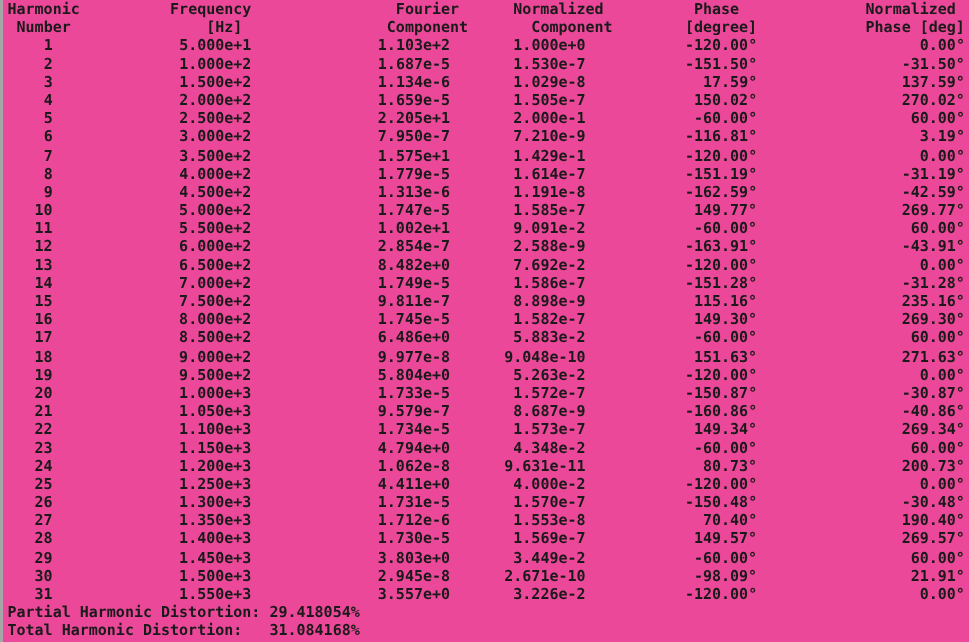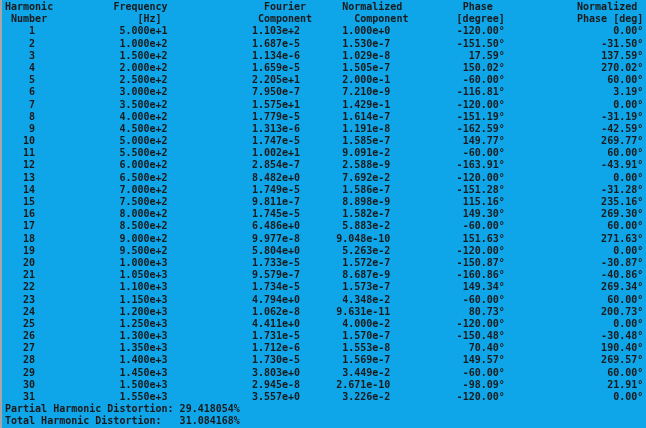--- a/index.html
+++ b/index.html
@@ -5,21 +5,21 @@
 <style>
   html,body{margin:0;padding:0;}
   body{
     width:646px;height:428px;overflow:hidden;background:#ffffff;
     font-family:"DejaVu Sans Mono","Liberation Mono",monospace;
   }
   .log-pane{
     box-sizing:border-box;width:646px;height:428px;
     border-left:2px solid #a6a6a6;
     padding:1px 0 0 3px;
-    background:#0ea5e9;
+    background:#ec4899;
     color:#1a1a1a;
     font:bold 10px/12.2px "DejaVu Sans Mono","Liberation Mono",monospace;
     white-space:pre;
   }
   .line{height:12.2px;white-space:pre;}
 </style>
 </head>
 <body>
 
 <div class="log-pane" id="log-pane"><div class="line"><span>Harmonic</span>          <span>Frequency</span>                <span>Fourier</span>      <span>Normalized</span>          <span>Phase</span>              <span>Normalized</span></div><div class="line"> <span>Number</span>               <span>[Hz]</span>                <span>Component</span>       <span>Component</span>        <span>[degree]</span>            <span>Phase [deg]</span></div><div class="line">    <span>1</span>              <span>5.000e+1</span>              <span>1.103e+2</span>       <span>1.000e+0</span>           <span>-120.00°</span>                  <span>0.00°</span></div><div class="line">    <span>2</span>              <span>1.000e+2</span>              <span>1.687e-5</span>       <span>1.530e-7</span>           <span>-151.50°</span>                <span>-31.50°</span></div><div class="line">    <span>3</span>              <span>1.500e+2</span>              <span>1.134e-6</span>       <span>1.029e-8</span>             <span>17.59°</span>                <span>137.59°</span></div><div class="line">    <span>4</span>              <span>2.000e+2</span>              <span>1.659e-5</span>       <span>1.505e-7</span>            <span>150.02°</span>                <span>270.02°</span></div><div class="line">    <span>5</span>              <span>2.500e+2</span>              <span>2.205e+1</span>       <span>2.000e-1</span>            <span>-60.00°</span>                 <span>60.00°</span></div><div class="line">    <span>6</span>              <span>3.000e+2</span>              <span>7.950e-7</span>       <span>7.210e-9</span>           <span>-116.81°</span>                  <span>3.19°</span></div><div class="line">    <span>7</span>              <span>3.500e+2</span>              <span>1.575e+1</span>       <span>1.429e-1</span>           <span>-120.00°</span>                  <span>0.00°</span></div><div class="line">    <span>8</span>              <span>4.000e+2</span>              <span>1.779e-5</span>       <span>1.614e-7</span>           <span>-151.19°</span>                <span>-31.19°</span></div><div class="line">    <span>9</span>              <span>4.500e+2</span>              <span>1.313e-6</span>       <span>1.191e-8</span>           <span>-162.59°</span>                <span>-42.59°</span></div><div class="line">   <span>10</span>              <span>5.000e+2</span>              <span>1.747e-5</span>       <span>1.585e-7</span>            <span>149.77°</span>                <span>269.77°</span></div><div class="line">   <span>11</span>              <span>5.500e+2</span>              <span>1.002e+1</span>       <span>9.091e-2</span>            <span>-60.00°</span>                 <span>60.00°</span></div><div class="line">   <span>12</span>              <span>6.000e+2</span>              <span>2.854e-7</span>       <span>2.588e-9</span>           <span>-163.91°</span>                <span>-43.91°</span></div><div class="line">   <span>13</span>              <span>6.500e+2</span>              <span>8.482e+0</span>       <span>7.692e-2</span>           <span>-120.00°</span>                  <span>0.00°</span></div><div class="line">   <span>14</span>              <span>7.000e+2</span>              <span>1.749e-5</span>       <span>1.586e-7</span>           <span>-151.28°</span>                <span>-31.28°</span></div><div class="line">   <span>15</span>              <span>7.500e+2</span>              <span>9.811e-7</span>       <span>8.898e-9</span>            <span>115.16°</span>                <span>235.16°</span></div><div class="line">   <span>16</span>              <span>8.000e+2</span>              <span>1.745e-5</span>       <span>1.582e-7</span>            <span>149.30°</span>                <span>269.30°</span></div><div class="line">   <span>17</span>              <span>8.500e+2</span>              <span>6.486e+0</span>       <span>5.883e-2</span>            <span>-60.00°</span>                 <span>60.00°</span></div><div class="line">   <span>18</span>              <span>9.000e+2</span>              <span>9.977e-8</span>      <span>9.048e-10</span>            <span>151.63°</span>                <span>271.63°</span></div><div class="line">   <span>19</span>              <span>9.500e+2</span>              <span>5.804e+0</span>       <span>5.263e-2</span>           <span>-120.00°</span>                  <span>0.00°</span></div><div class="line">   <span>20</span>              <span>1.000e+3</span>              <span>1.733e-5</span>       <span>1.572e-7</span>           <span>-150.87°</span>                <span>-30.87°</span></div><div class="line">   <span>21</span>              <span>1.050e+3</span>              <span>9.579e-7</span>       <span>8.687e-9</span>           <span>-160.86°</span>                <span>-40.86°</span></div><div class="line">   <span>22</span>              <span>1.100e+3</span>              <span>1.734e-5</span>       <span>1.573e-7</span>            <span>149.34°</span>                <span>269.34°</span></div><div class="line">   <span>23</span>              <span>1.150e+3</span>              <span>4.794e+0</span>       <span>4.348e-2</span>            <span>-60.00°</span>                 <span>60.00°</span></div><div class="line">   <span>24</span>              <span>1.200e+3</span>              <span>1.062e-8</span>      <span>9.631e-11</span>             <span>80.73°</span>                <span>200.73°</span></div><div class="line">   <span>25</span>              <span>1.250e+3</span>              <span>4.411e+0</span>       <span>4.000e-2</span>           <span>-120.00°</span>                  <span>0.00°</span></div><div class="line">   <span>26</span>              <span>1.300e+3</span>              <span>1.731e-5</span>       <span>1.570e-7</span>           <span>-150.48°</span>                <span>-30.48°</span></div><div class="line">   <span>27</span>              <span>1.350e+3</span>              <span>1.712e-6</span>       <span>1.553e-8</span>             <span>70.40°</span>                <span>190.40°</span></div><div class="line">   <span>28</span>              <span>1.400e+3</span>              <span>1.730e-5</span>       <span>1.569e-7</span>            <span>149.57°</span>                <span>269.57°</span></div><div class="line">   <span>29</span>              <span>1.450e+3</span>              <span>3.803e+0</span>       <span>3.449e-2</span>            <span>-60.00°</span>                 <span>60.00°</span></div><div class="line">   <span>30</span>              <span>1.500e+3</span>              <span>2.945e-8</span>      <span>2.671e-10</span>            <span>-98.09°</span>                 <span>21.91°</span></div><div class="line">   <span>31</span>              <span>1.550e+3</span>              <span>3.557e+0</span>       <span>3.226e-2</span>           <span>-120.00°</span>                  <span>0.00°</span></div><div class="line"><span>Partial Harmonic Distortion:</span> <span>29.418054%</span></div><div class="line"><span>Total Harmonic Distortion:</span>   <span>31.084168%</span></div></div>

